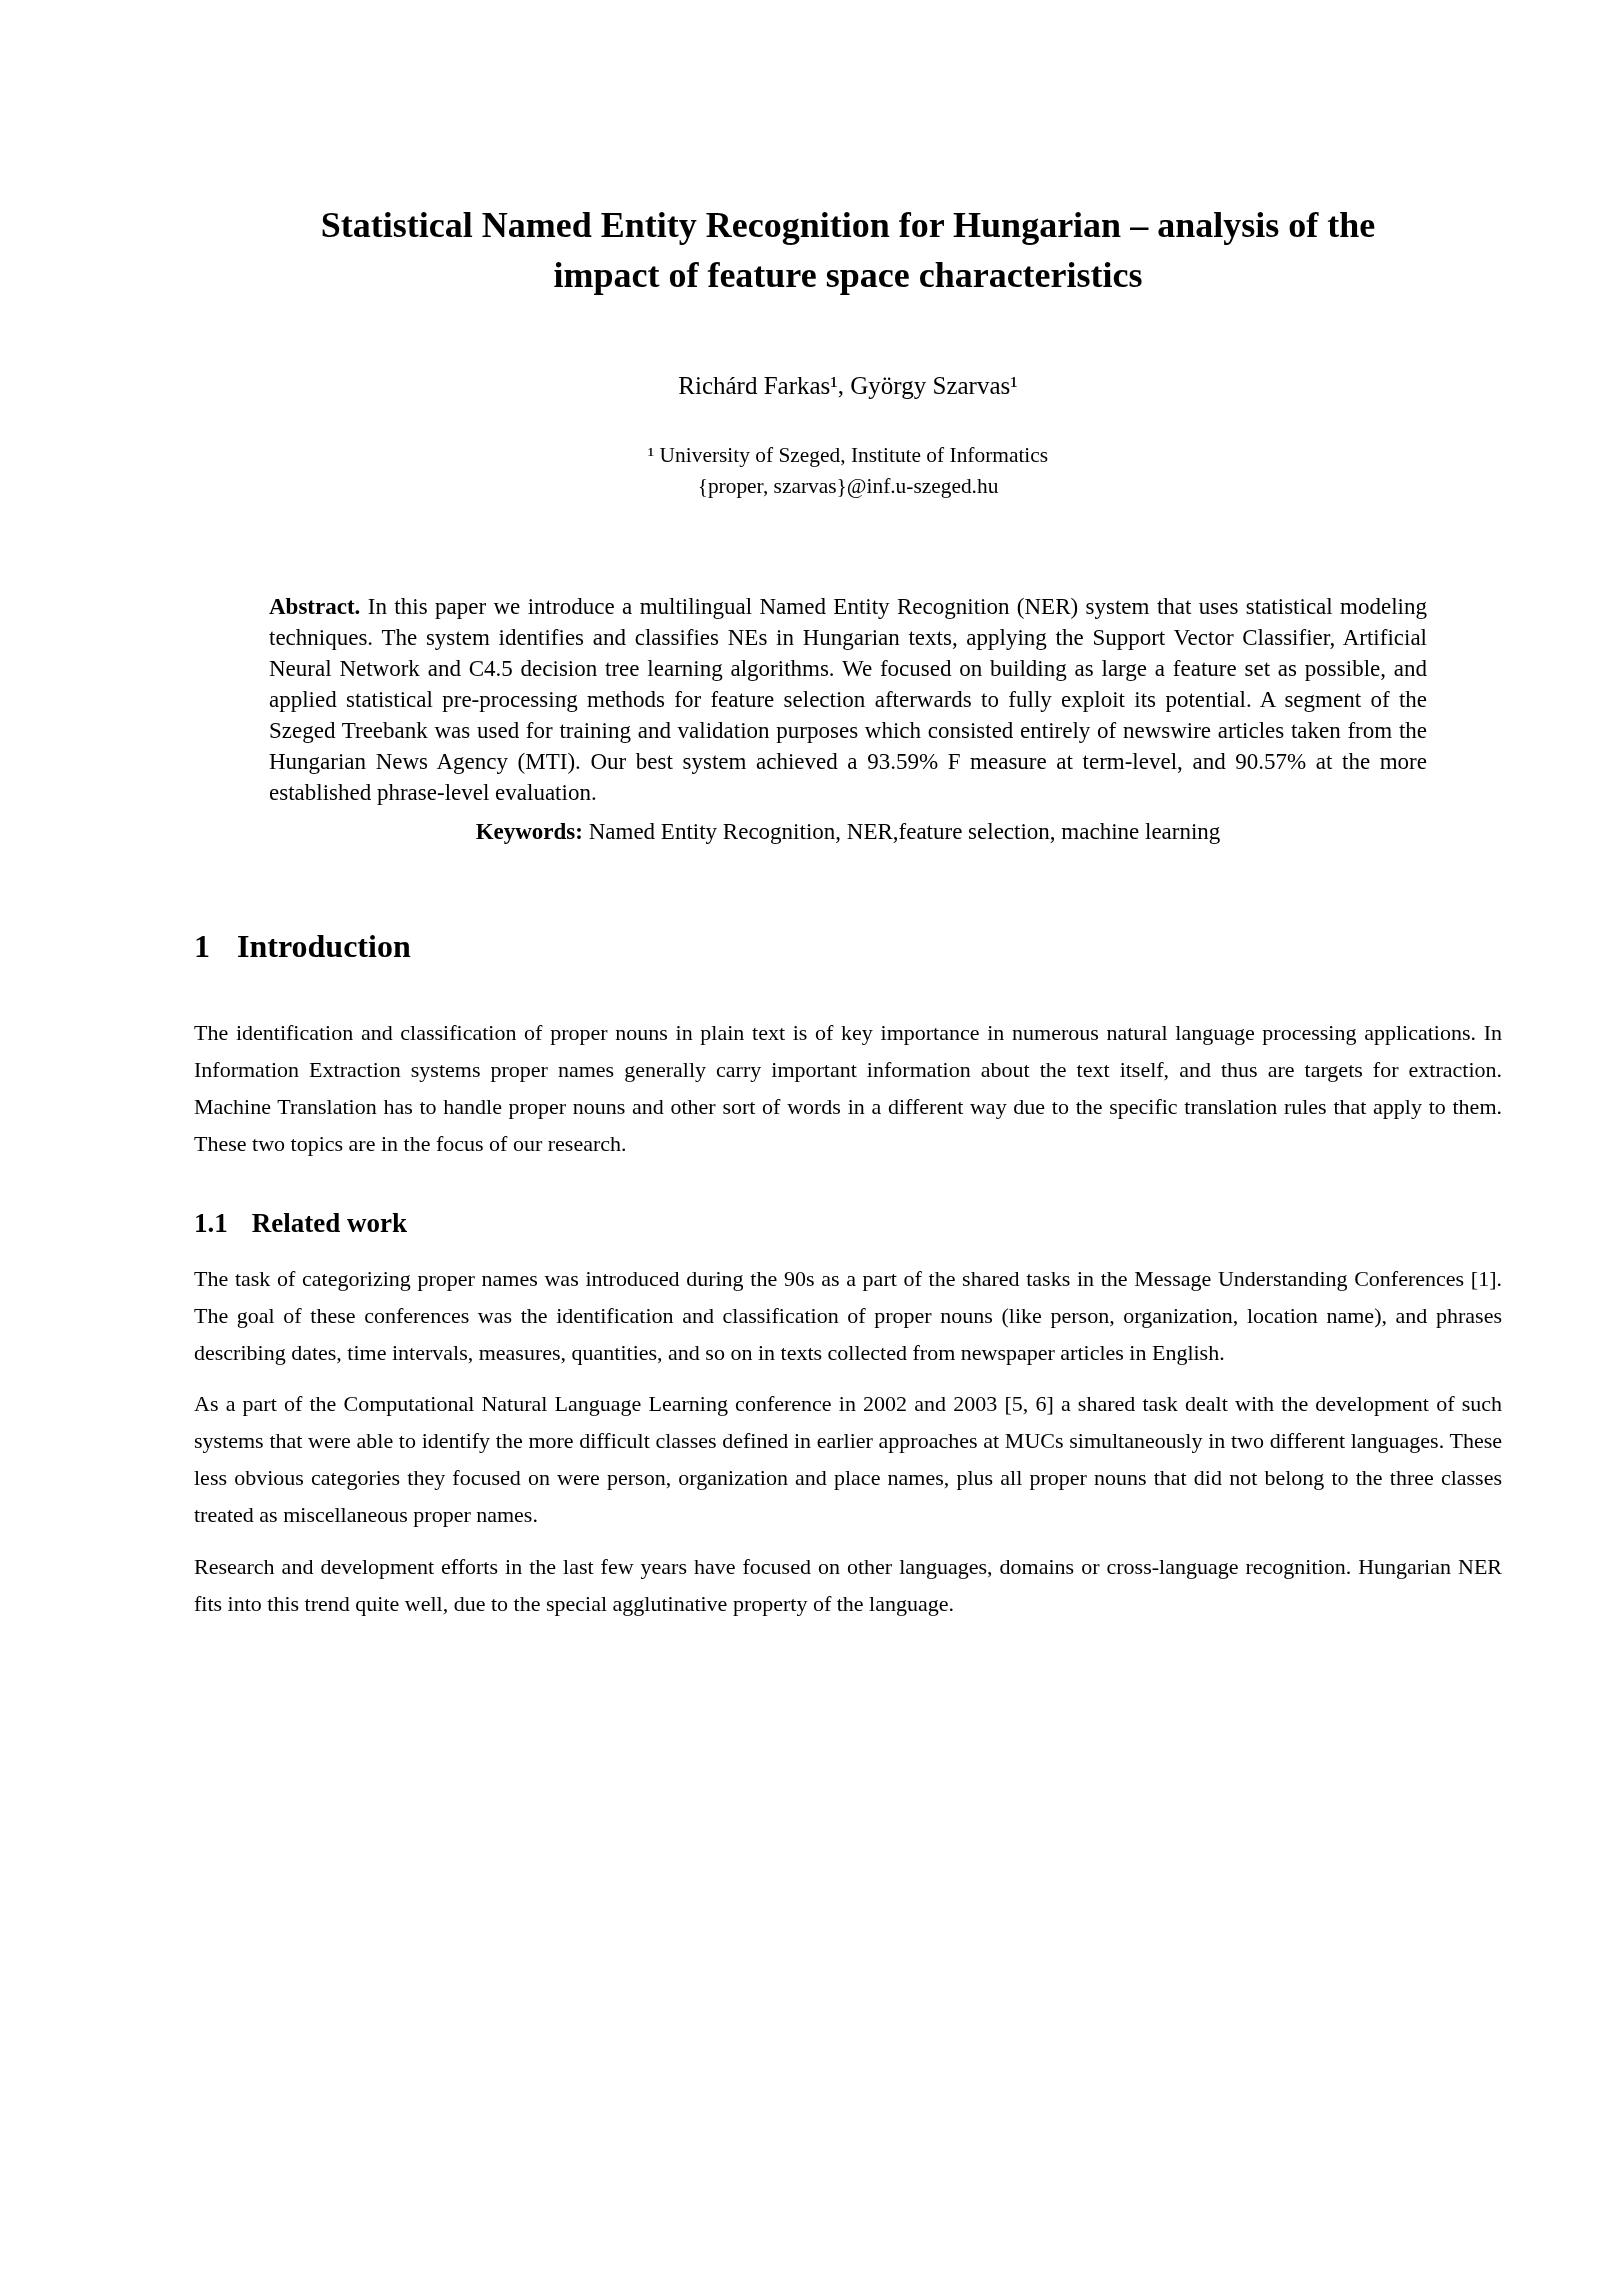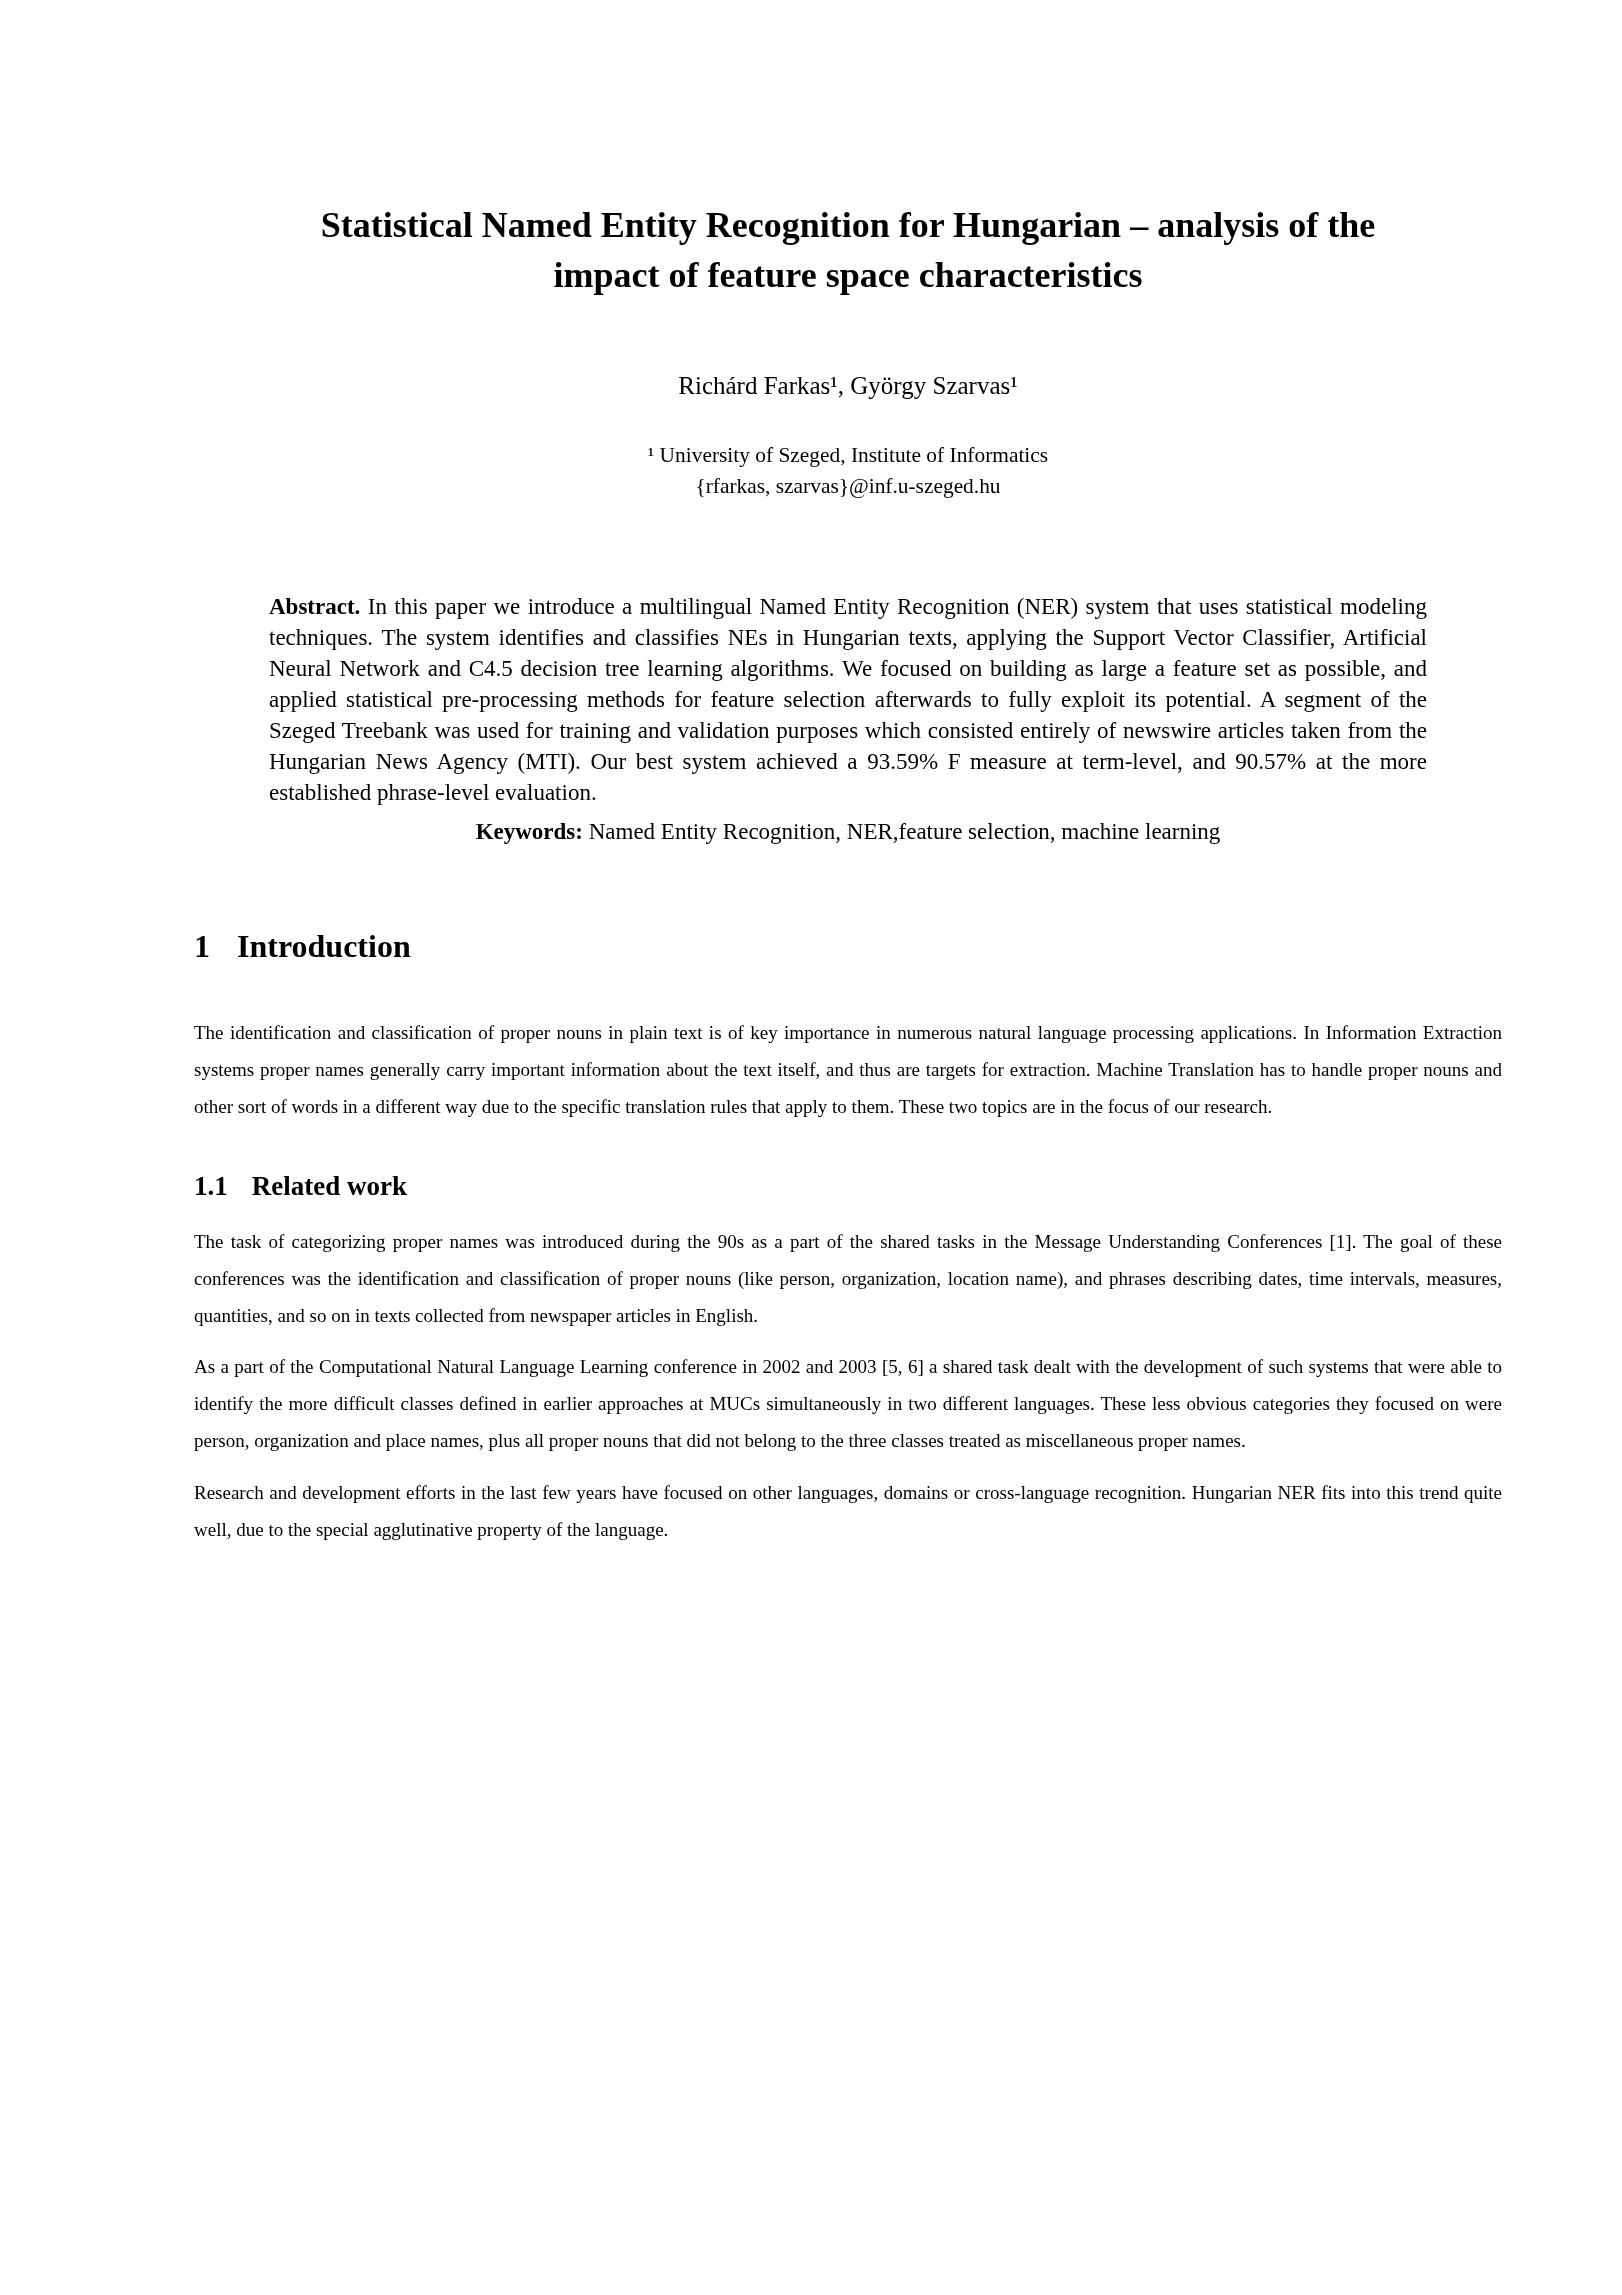--- a/index.html
+++ b/index.html
@@ -61,38 +61,38 @@
   }
   h2.section-heading .sec-num { margin-right: 27px; }
   h3.subsection-heading {
     font-size: 27px;
     line-height: 35px;
     font-weight: bold;
     margin: 44px 0 19px 0;
   }
   h3.subsection-heading .sec-num { margin-right: 24px; }
   p.body-par {
-    font-size: 19px;
+    font-size: 22px;
     line-height: 37px;
     text-align: justify;
     margin: 0 0 14.3px 0;
   }
 </style>
 </head>
 <body>
 
 <div class="page">
 
   <h1 class="title">Statistical Named Entity Recognition for Hungarian – analysis of the impact of feature space characteristics</h1>
 
   <p class="authors">Richárd Farkas¹, György Szarvas¹</p>
 
   <div class="affiliation">
     <p>¹ University of Szeged, Institute of Informatics</p>
-    <p>{rfarkas, szarvas}@inf.u-szeged.hu</p>
+    <p>{proper, szarvas}@inf.u-szeged.hu</p>
   </div>
 
   <div class="abstract">
     <span class="label">Abstract.</span>
     <span>In this paper we introduce a multilingual Named Entity Recognition (NER) system that uses statistical modeling techniques. The system identifies and classifies NEs in Hungarian texts, applying the Support Vector Classifier, Artificial Neural Network and C4.5 decision tree learning algorithms. We focused on building as large a feature set as possible, and applied statistical pre-processing methods for feature selection afterwards to fully exploit its potential. A segment of the Szeged Treebank was used for training and validation purposes which consisted entirely of newswire articles taken from the Hungarian News Agency (MTI). Our best system achieved a 93.59% F measure at term-level, and 90.57% at the more established phrase-level evaluation.</span>
   </div>
 
   <div class="keywords">
     <span class="label">Keywords:</span>
     <span>Named Entity Recognition, NER,feature selection, machine learning</span>

